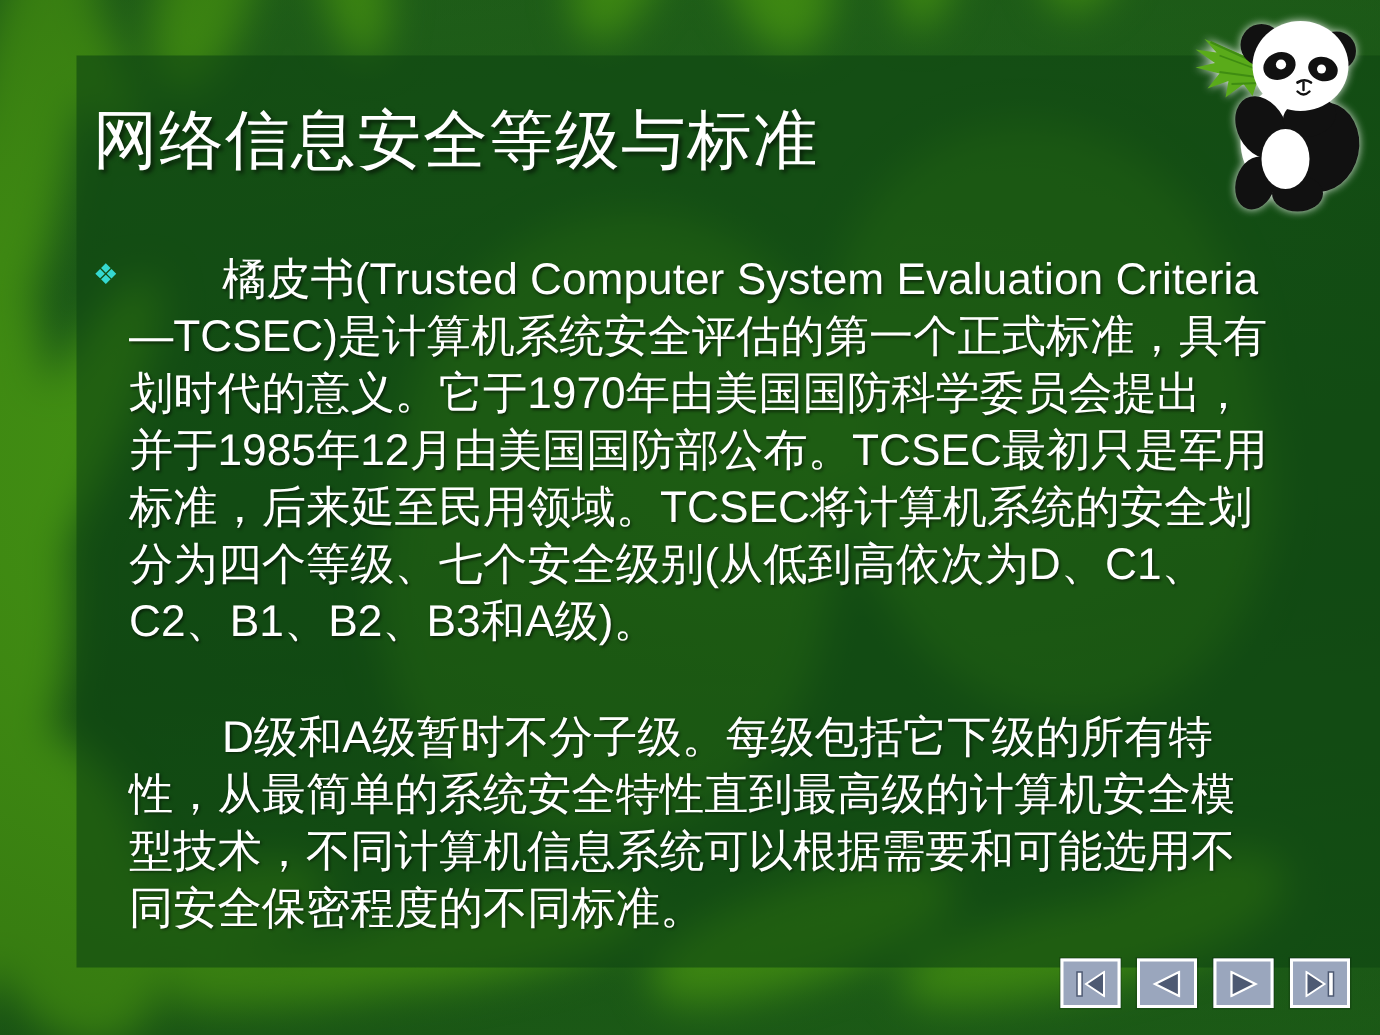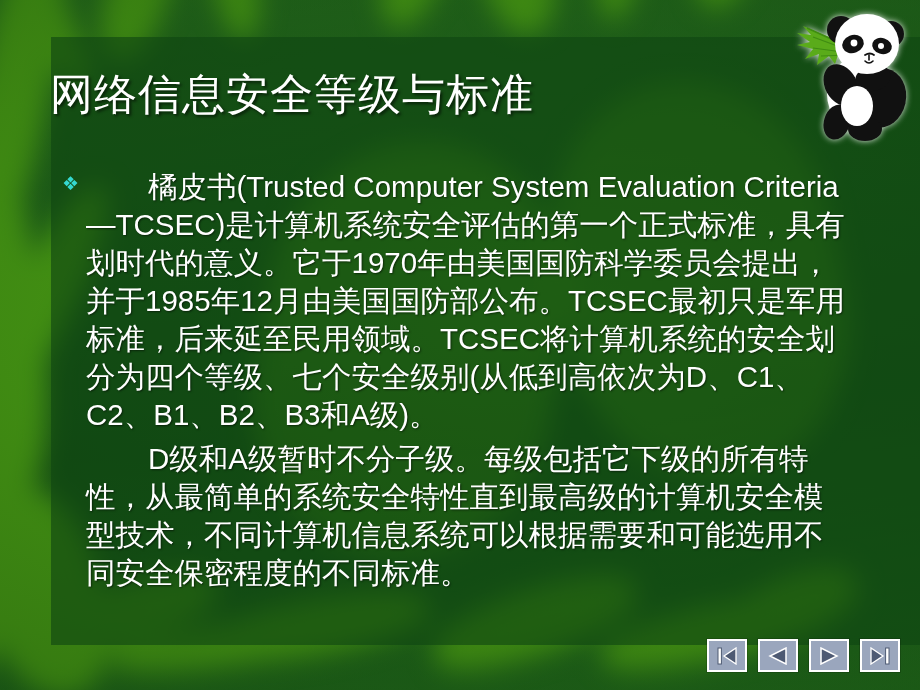--- a/index.html
+++ b/index.html
@@ -80,21 +80,21 @@
     left: 51px;
     top: 37px;
     width: 869px;
     height: 608px;
     background: rgba(14, 70, 18, 0.62);
   }
 
   
   .title {
     position: absolute;
-    left: 50px;
+    left: 62px;
     top: 72px;
     width: 700px;
     font-family: "DejaVu Serif", "Liberation Serif", serif;
     font-size: 43px;
     line-height: 1.05;
     color: #ffffff;
     letter-spacing: 1px;
     text-shadow: 2px 2px 3px rgba(0,0,0,0.60);
     white-space: nowrap;
   }
@@ -107,21 +107,21 @@
     width: 790px;
   }
   .para {
     position: relative;
     color: #ffffff;
     font-size: 29.5px;
     line-height: 38px;
     text-shadow: 1px 1px 2px rgba(0,0,0,0.55);
   }
   .para.first { padding-left: 24px; }
-  .para.second { padding-left: 24px; margin-top: 6px; }
+  .para.second { padding-left: 24px; margin-top: 39px; }
   .para .indent { display: inline-block; width: 2.1em; }
 
   .bullet {
     position: absolute;
     left: 0px;
     top: 6px;
     color: #35d8d0;
     font-size: 19px;
     line-height: 1;
     text-shadow: none;

